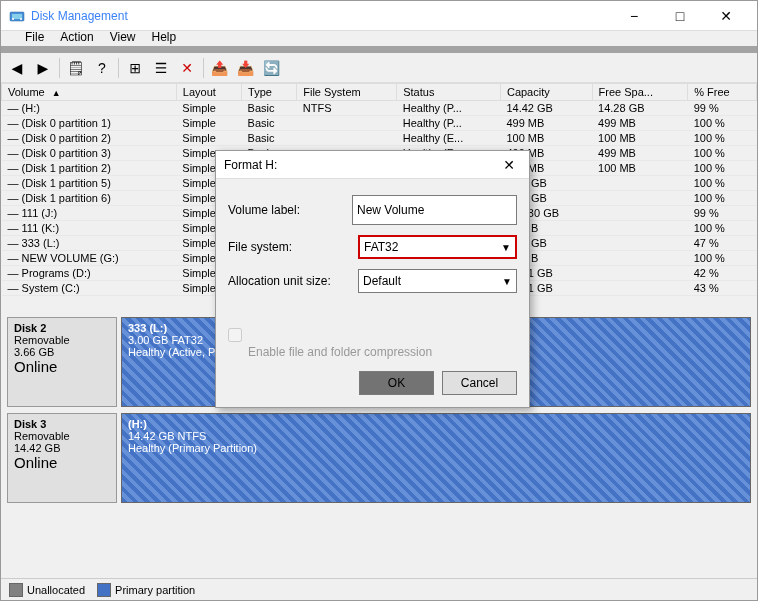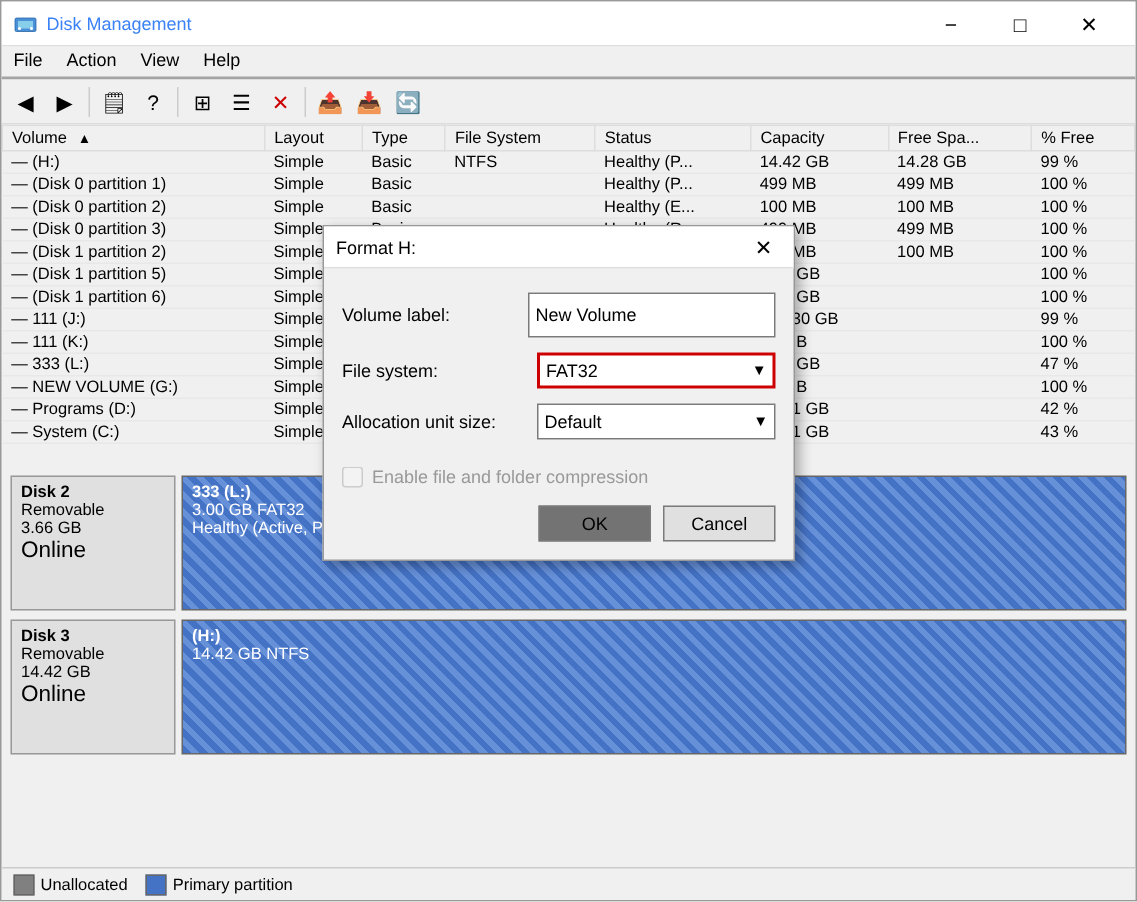--- a/index.html
+++ b/index.html
@@ -8,21 +8,21 @@
     
     .window { width: 758px; height: 601px; background: #f0f0f0; border: 1px solid #999; display: flex; flex-direction: column; overflow: hidden; }
     .title-bar { background: #fff; height: 30px; display: flex; align-items: center; padding: 0 8px; border-bottom: 1px solid #ddd; justify-content: space-between; }
     .title-bar-left { display: flex; align-items: center; gap: 6px; }
     .title-icon { width: 16px; height: 16px; }
     .title-text { font-size: 12px; color: #3b82f6; }
     .title-controls { display: flex; gap: 0; }
     .title-btn { width: 46px; height: 30px; border: none; background: transparent; font-size: 14px; cursor: pointer; display: flex; align-items: center; justify-content: center; }
 
     
-    .menu-bar { height: 22px; display: flex; align-items: flex-start; padding: 0 0; background: #f0f0f0; border-bottom: 2px solid #a3a3a3; }
+    .menu-bar { height: 22px; display: flex; align-items: flex-end; padding: 0 16px; background: #f0f0f0; border-bottom: 7px solid #a3a3a3; }
     .menu-item { padding: 2px 8px; font-size: 12px; cursor: pointer; }
 
     
     .toolbar { height: 30px; display: flex; align-items: center; padding: 2px 4px; border-bottom: 1px solid #ddd; background: #f0f0f0; gap: 2px; }
     .tb-btn { width: 24px; height: 24px; border: 1px solid transparent; background: transparent; cursor: pointer; display: flex; align-items: center; justify-content: center; font-size: 14px; }
     .tb-sep { width: 1px; height: 20px; background: #ccc; margin: 0 2px; }
 
     
     .main-content { display: flex; flex-direction: column; flex: 1; overflow: hidden; }
     .disk-table { width: 100%; border-collapse: collapse; }
@@ -298,20 +298,21 @@
           <div class="disk-row">
             <div class="disk-label">
     <div class="disk-name">Disk 3</div>
     <div class="disk-type">Removable</div>
     <div class="disk-size">14.42 GB</div>
     <div class="disk-status">Online</div>
   </div>
             <div class="disk-partition hatched">
       <div class="part-label">(H:)</div>
       <div class="part-size">14.42 GB NTFS</div>
+      <div class="part-status">Healthy (Primary Partition)</div>
     </div>
           </div>
         </div>
     </div>
 
     <div class="legend">
       <div class="legend-item">
         <div class="legend-box unallocated"></div>
         <span>Unallocated</span>
       </div>
@@ -344,21 +345,21 @@
       <div class="form-row">
         <span class="form-label">Allocation unit size:</span>
         <div class="form-select-normal">
           <span>Default</span>
           <span class="select-arrow">▼</span>
         </div>
       </div>
       <div style="height:8px;"></div>
       <div class="checkbox-row disabled">
         <input type="checkbox" id="compression" disabled="" style="">
-        <label for="compression" style="color:#999;">Enable file and folder compression</label>
+        <label for="compression" style="color:#999;margin-top:34px;">Enable file and folder compression</label>
       </div>
       <div class="modal-buttons">
         <button class="modal-btn ok">OK</button>
         <button class="modal-btn">Cancel</button>
       </div>
     </div>
   </div>
 </div>
 
 </body></html>

